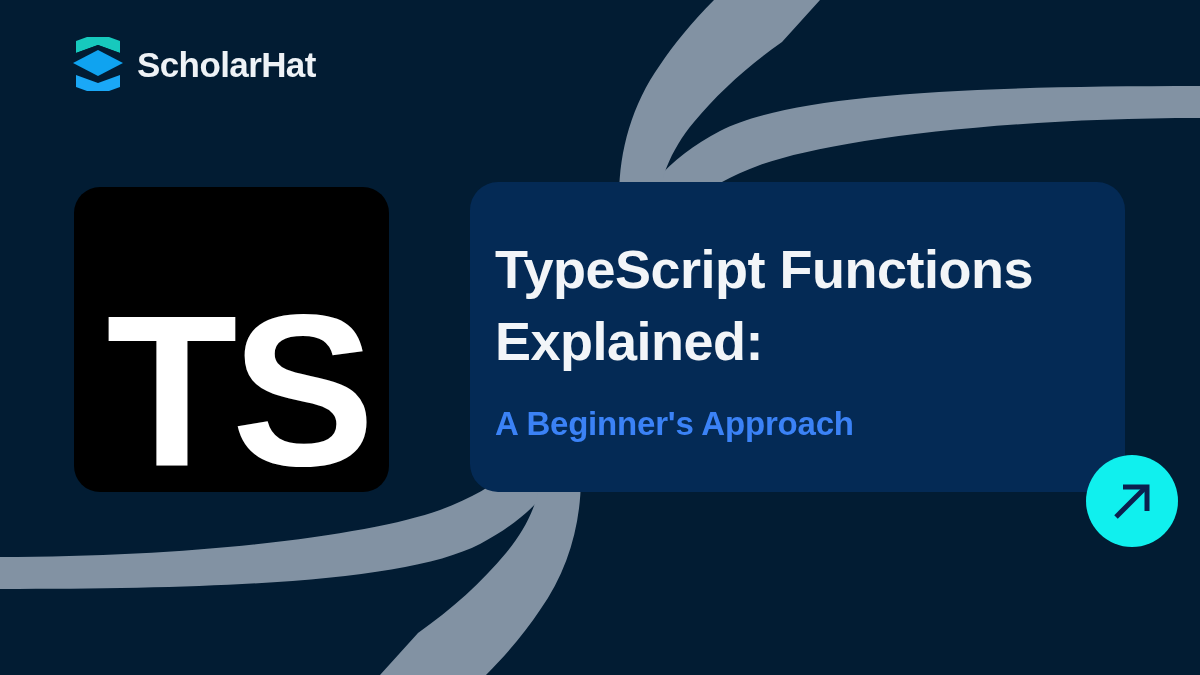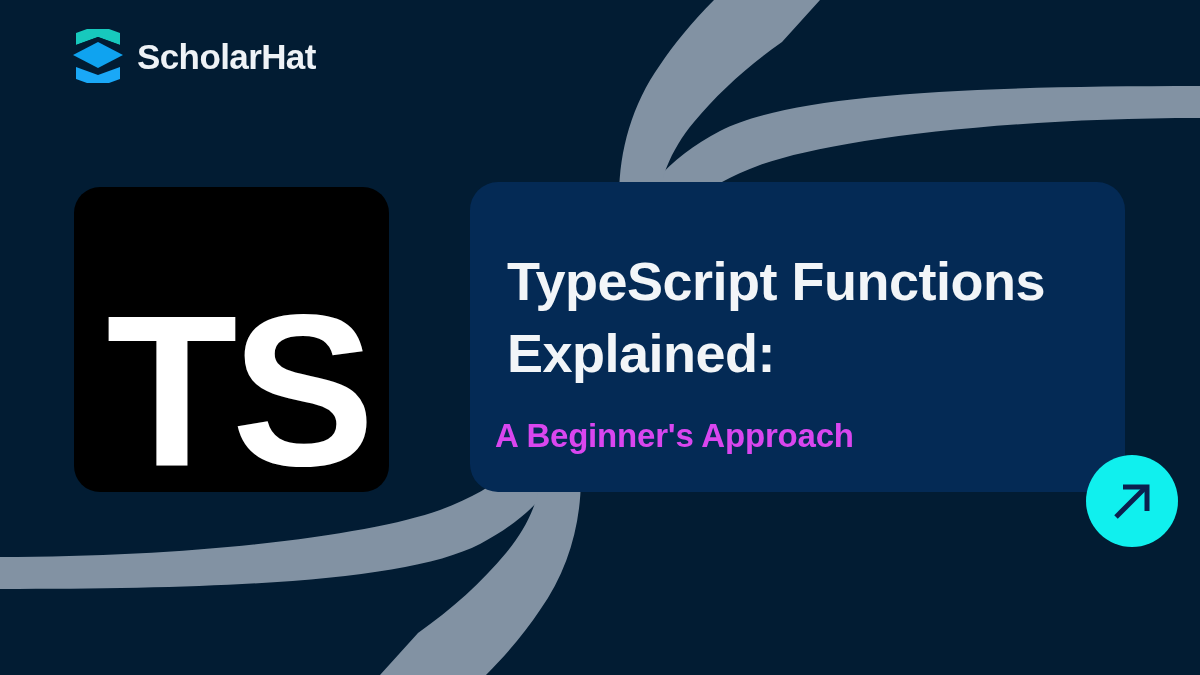--- a/index.html
+++ b/index.html
@@ -22,21 +22,21 @@
     inset: 0;
     width: 1200px;
     height: 675px;
     pointer-events: none;
   }
 
   
   .brand {
     position: absolute;
     left: 72px;
-    top: 28px;
+    top: 36px;
     display: flex;
     align-items: center;
     gap: 13px;
     height: 56px;
   }
   .brand-mark {
     width: 52px;
     height: 54px;
     display: block;
     flex: none;
@@ -88,25 +88,25 @@
     left: 25px;
     top: 52px;
     right: 24px;
   }
   .card-title {
     color: #f2f5f8;
     font-size: 54px;
     font-weight: 700;
     line-height: 1.33;
     letter-spacing: -0.5px;
-    margin: 12px;
+    margin: 0;
     max-width: 620px;
   }
   .card-subtitle {
-    color: #d946ef;
+    color: #3b82f6;
     font-size: 33px;
     font-weight: 700;
     line-height: 1.2;
     letter-spacing: -0.2px;
     margin: 26px 0 0 0;
   }
 
   
   .arrow-badge {
     position: absolute;

